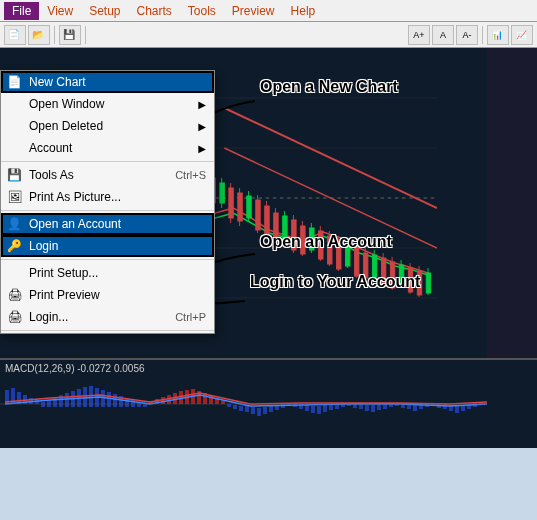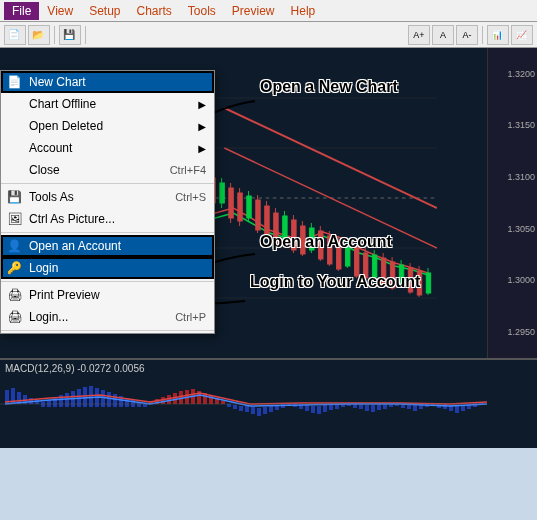--- a/index.html
+++ b/index.html
@@ -348,28 +348,20 @@
           <rect x="465" y="223" width="5" height="24"></rect>
           <line x1="467" y1="218" x2="467" y2="249"></line>
         </g>
         <g fill="#00cc44" stroke="#00cc44">
           <rect x="475" y="225" width="5" height="20"></rect>
           <line x1="477" y1="220" x2="477" y2="247"></line>
         </g>
       </svg>
     </div>
 
-    <div class="price-axis">
-      <span class="price-label">1.3200</span>
-      <span class="price-label">1.3150</span>
-      <span class="price-label">1.3100</span>
-      <span class="price-label">1.3050</span>
-      <span class="price-label">1.3000</span>
-      <span class="price-label">1.2950</span>
-    </div>
   </div>
 
   <div class="macd-area">
     <span class="macd-label">MACD(12,26,9) -0.0272 0.0056</span>
     <svg style="position:absolute;top:0;left:0;width:calc(100% - 50px);height:100%;" viewBox="0 0 487 88" preserveAspectRatio="none">
 
       <g fill="#2244cc" opacity="0.8">
         <rect x="5" y="30" width="4" height="14"></rect>
         <rect x="11" y="28" width="4" height="16"></rect>
         <rect x="17" y="32" width="4" height="12"></rect>
@@ -468,69 +460,68 @@
 
   <div class="dropdown-menu">
 
     <div class="dropdown-item highlighted" style="outline: 2px solid #000; outline-offset: -2px;">
       <span class="icon-area">📄</span>
       <span>New Chart</span>
     </div>
 
     <div class="dropdown-item">
       <span class="icon-area"></span>
-      <span>Chart Offline</span>
+      <span>Open Window</span>
       <span class="arrow">▶</span>
     </div>
 
     <div class="dropdown-item">
       <span class="icon-area"></span>
       <span>Open Deleted</span>
       <span class="arrow">▶</span>
     </div>
 
     <div class="dropdown-item">
       <span class="icon-area"></span>
       <span>Account</span>
       <span class="arrow">▶</span>
     </div>
 
-    <div class="dropdown-item">
-      <span class="icon-area"></span>
-      <span>Close</span>
-      <span class="shortcut">Ctrl+F4</span>
-    </div>
 
     <div class="dropdown-separator"></div>
 
     <div class="dropdown-item">
       <span class="icon-area">💾</span>
       <span>Tools As</span>
       <span class="shortcut">Ctrl+S</span>
     </div>
 
     <div class="dropdown-item">
       <span class="icon-area">🖼</span>
-      <span>Ctrl As Picture...</span>
+      <span>Print As Picture...</span>
     </div>
 
     <div class="dropdown-separator"></div>
 
     <div class="dropdown-item highlighted" style="outline: 2px solid #000; outline-offset: -2px;">
       <span class="icon-area">👤</span>
       <span>Open an Account</span>
     </div>
 
     <div class="dropdown-item highlighted" style="outline: 2px solid #000; outline-offset: -2px;">
       <span class="icon-area">🔑</span>
       <span>Login</span>
     </div>
 
     <div class="dropdown-separator"></div>
 
+    <div class="dropdown-item">
+      <span class="icon-area"></span>
+      <span>Print Setup...</span>
+    </div>
 
     <div class="dropdown-item">
       <span class="icon-area">🖨</span>
       <span>Print Preview</span>
     </div>
 
     <div class="dropdown-item">
       <span class="icon-area">🖨</span>
       <span>Login...</span>
       <span class="shortcut">Ctrl+P</span>

